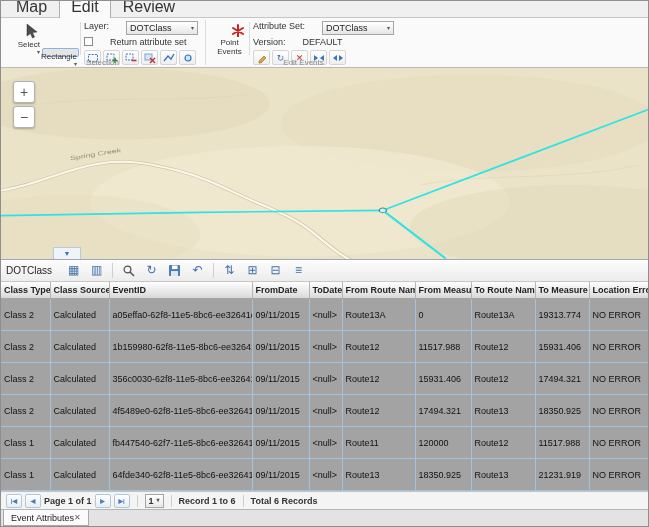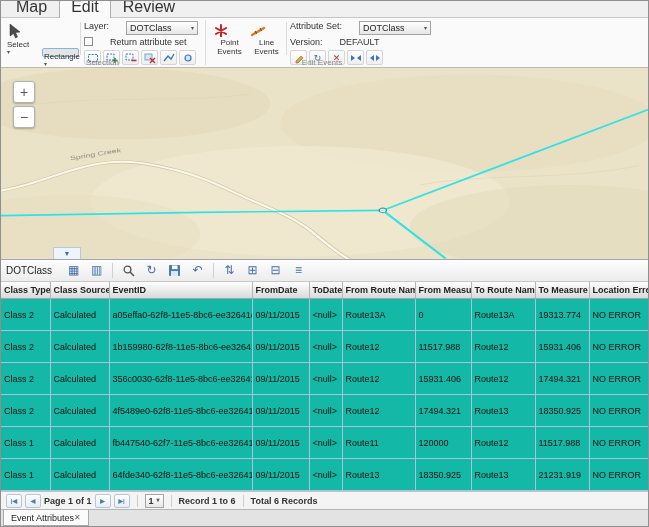--- a/index.html
+++ b/index.html
@@ -10,21 +10,21 @@
   
   .tabs-row { height: 17px; background: #f0f0f0; border-bottom: 1px solid #c6c6c6; display: flex; align-items: flex-end; padding-left: 3px; }
   .tab { font-size: 16px; color: #333; padding: 2px 11px 1px; border: 1px solid transparent; border-bottom: none; }
   .tab.active { background: #fafafa; border-color: #aeaeae; position: relative; top: 1px; padding-bottom: 2px; }
 
   
   .ribbon { height: 50px; background: #fafafa; border-bottom: 1px solid #b9b9b9; display: flex; }
   .group { position: relative; display: flex; padding: 2px 4px 10px 4px; }
   .group-label { position: absolute; bottom: 0; left: 0; right: 0; text-align: center; font-size: 8px; color: #8a8a8a; }
   .vsep { width: 1px; background: #dcdcdc; margin: 2px 1px; }
-  .bigbtn { width: 37px; display: flex; flex-direction: column; align-items: flex-start; gap: 1px; padding: 2px 1px 0; border: 1px solid transparent; border-radius: 2px; font-size: 8px; color: #333; text-align: center; }
+  .bigbtn { width: 37px; display: flex; flex-direction: column; align-items: flex-end; gap: 1px; padding: 2px 1px 0; border: 1px solid transparent; border-radius: 2px; font-size: 8px; color: #333; text-align: center; }
   .bigbtn.selected { background: #e5e5e5; border-color: #85b4e2; margin-top: 28px; }
   .bigbtn .lbl { line-height: 9px; }
   .caret { font-size: 6px; color: #555; line-height: 5px; }
   .col { display: flex; flex-direction: column; gap: 2px; padding: 1px 2px; }
   .field-row { display: flex; gap: 17px; font-size: 9px; color: #333; white-space: nowrap; }
   .select-box { display: flex; align-items: center; justify-content: space-between; gap: 4px; border: 1px solid #a5a5a5; background: linear-gradient(#ffffff,#e6e6e6); font-size: 9px; padding: 0 3px; height: 14px; min-width: 72px; color: #222; }
   .checkbox { width: 9px; height: 9px; border: 1px solid #8a8a8a; background: #fff; display: inline-block; }
   .mini-row { display: flex; gap: 2px; margin-top: 1px; }
   .mini { width: 17px; height: 15px; border: 1px solid #d5d5d5; border-radius: 2px; background: linear-gradient(#fff,#eee); display: flex; align-items: center; justify-content: center; font-size: 9px; color: #3f6fa8; }
 
@@ -36,21 +36,21 @@
   .collapse-btn { position: absolute; bottom: 0; left: 52px; width: 28px; height: 12px; background: #eef4fa; border: 1px solid #b6cadd; border-bottom: none; display: flex; align-items: center; justify-content: center; font-size: 7px; color: #2f77b8; }
 
   
   .panel-toolbar { height: 23px; background: linear-gradient(#fdfdfd,#ececec); border-top: 1px solid #9fa8b0; border-bottom: 1px solid #c6c6c6; display: flex; align-items: center; padding: 0 5px; gap: 2px; }
   .panel-title { font-size: 10px; color: #222; margin-right: 9px; }
   .tool { width: 21px; height: 19px; display: flex; align-items: center; justify-content: center; font-size: 12px; color: #3f6fa8; border: 1px solid transparent; border-radius: 2px; }
   .tsep { width: 1px; height: 15px; background: #cfcfcf; margin: 0 3px; }
 
   table { border-collapse: collapse; table-layout: fixed; width: 649px; font-size: 9px; }
   thead th { height: 17px; background: linear-gradient(#fefefe,#d9d9d9); border-right: 1px solid #b5b5b5; border-bottom: 1px solid #a5a5a5; font-weight: bold; text-align: left; padding: 0 3px; color: #222; overflow: hidden; white-space: nowrap; }
-  tbody td { height: 32px; background: #14b8a6; border-right: 1px solid #a3c4de; border-bottom: 1px solid #a3c4de; padding: 0 3px; color: #111; overflow: hidden; white-space: nowrap; }
+  tbody td { height: 32px; background: #a3a3a3; border-right: 1px solid #a3c4de; border-bottom: 1px solid #a3c4de; padding: 0 3px; color: #111; overflow: hidden; white-space: nowrap; }
 
   .pagination { height: 18px; background: #f4f4f4; border-top: 1px solid #c2c2c2; display: flex; align-items: center; padding: 0 5px; gap: 3px; font-size: 9px; color: #333; font-weight: bold; }
   .pbtn { min-width: 16px; height: 14px; padding: 0 2px; display: flex; align-items: center; justify-content: center; font-size: 6px; color: #4a7db5; border: 1px solid #b7c6d5; background: linear-gradient(#fff,#e7eef5); border-radius: 2px; }
   .psep { width: 1px; height: 12px; background: #ccc; margin: 0 4px; }
   .pselect { display: flex; align-items: center; gap: 3px; border: 1px solid #a5a5a5; background: linear-gradient(#fff,#e8e8e8); height: 14px; padding: 0 3px; font-size: 9px; }
 
   .footer { height: 17px; background: #e3e3e3; border-top: 1px solid #b5b5b5; display: flex; align-items: stretch; padding-left: 2px; }
   .footer-tab { display: flex; align-items: center; background: #fbfbfb; border: 1px solid #a9a9a9; border-top: none; font-size: 9px; color: #222; padding: 0 7px; }
   .footer-close { font-size: 8px; color: #666; }
 </style>
@@ -136,27 +136,20 @@
     </div>
 
     <div class="vsep"></div>
 
     <div class="group">
       <div class="bigbtn">
         <svg width="16" height="16">
           <path d="M8 2 V14 M3 5 L13 11 M3 11 L13 5" stroke="#cc2222" stroke-width="2" stroke-linecap="round"></path>
         </svg>
         <span class="lbl">Point Events</span>
-      </div>
-      <div class="bigbtn">
-        <svg width="16" height="16">
-          <path d="M2 12 L14 5" stroke="#e07a1f" stroke-width="2.4" stroke-linecap="round"></path>
-          <path d="M5 8 l1.6 2.6 M10 5.2 l1.6 2.6" stroke="#8a4a10" stroke-width="1.2"></path>
-        </svg>
-        <span class="lbl">Line Events</span>
       </div>
       <div class="vsep"></div>
       <div class="col">
         <div class="field-row">
           <span>Attribute Set:</span>
           <div class="select-box">
             <span>DOTClass</span>
             <span class="caret">▾</span>
           </div>
         </div>

